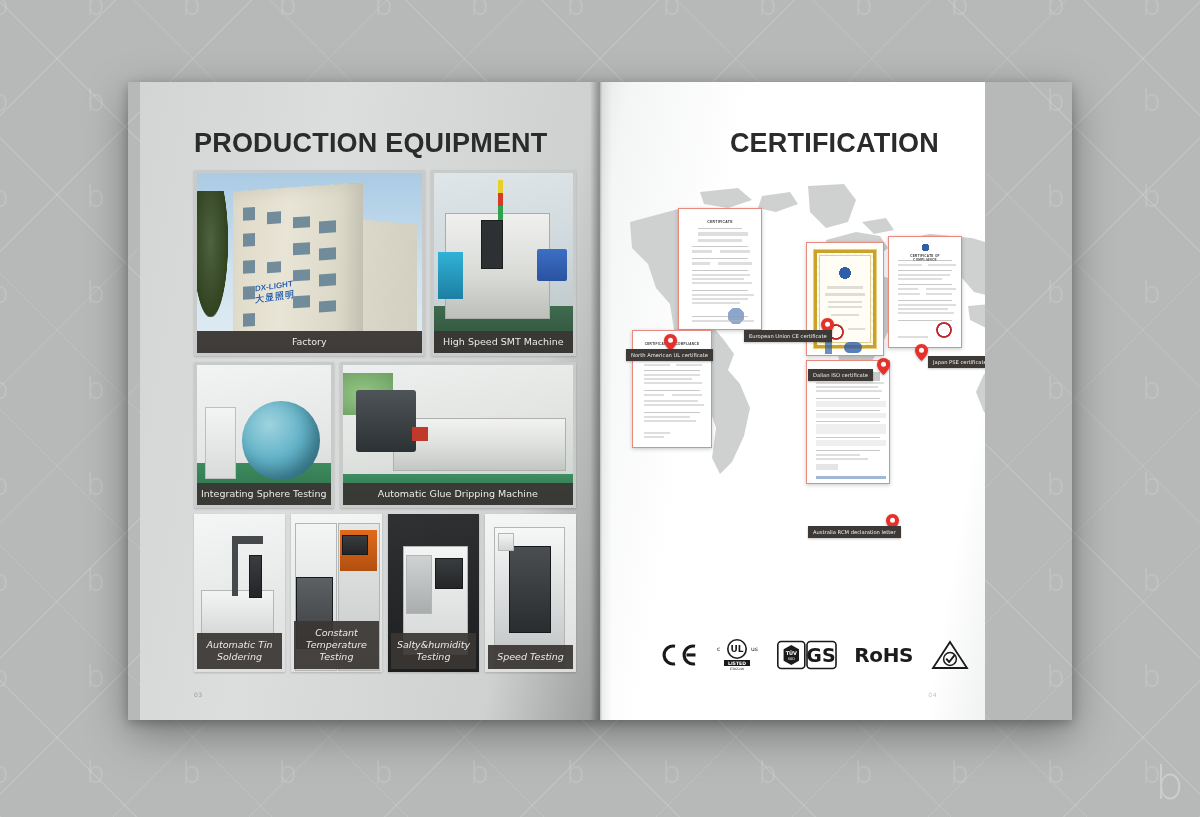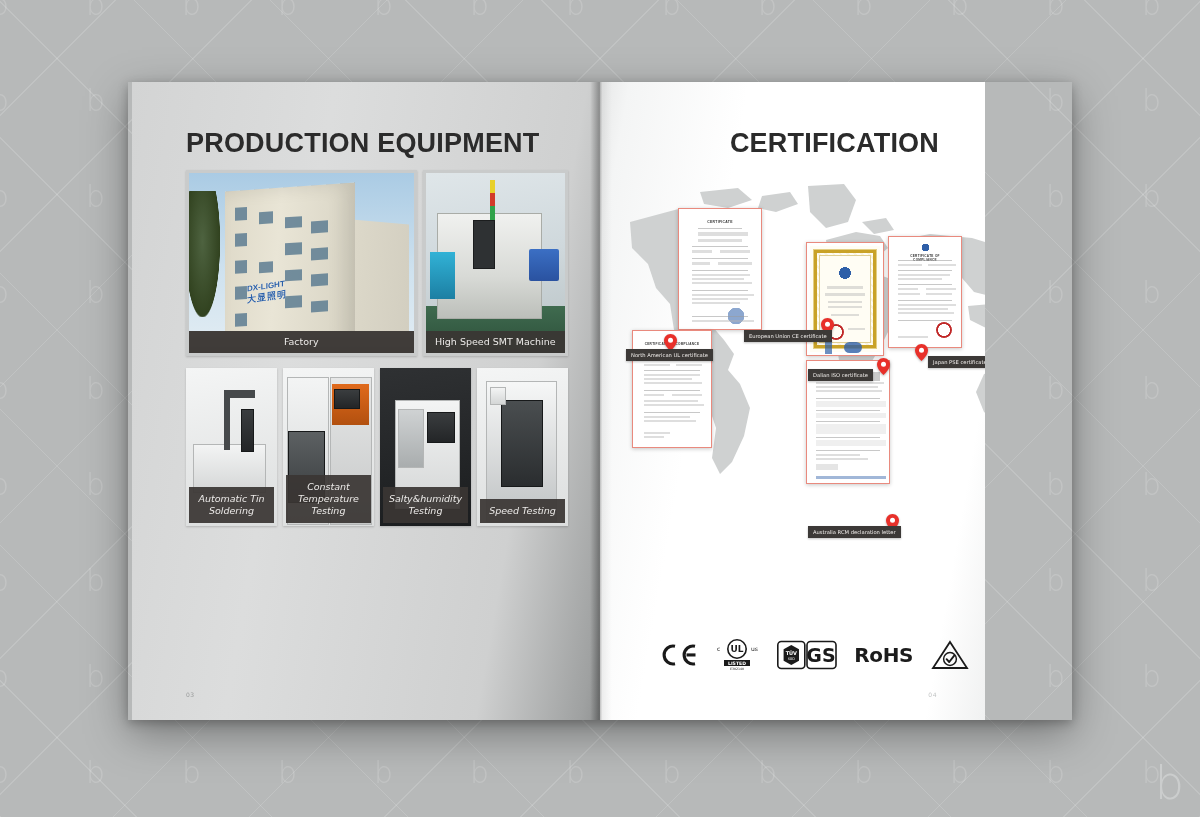--- a/index.html
+++ b/index.html
@@ -37,21 +37,21 @@
   #spread {
     position: absolute;
     left: 128px; top: 82px;
     width: 944px; height: 638px;
     box-shadow: 0 14px 40px rgba(0,0,0,0.35), 0 3px 10px rgba(0,0,0,0.25);
   }
   .page { position: absolute; top: 0; height: 638px; overflow: hidden; }
 
   
   #page-left {
-    left: 4px; width: 472px;
+    left: 12px; width: 472px;
     background: linear-gradient(100deg, #d3d4d4 0%, #dcdddd 35%, #cfd0d0 78%, #9fa1a1 96%, #8e9090 100%);
   }
   
   #page-right {
     left: 472px; width: 385px;
     background: linear-gradient(100deg, #e7e8e8 0%, #f4f5f5 6%, #ffffff 30%, #ffffff 88%, #f0f1f1 100%);
   }
   
   #gutter {
     position: absolute; left: 462px; top: 0; width: 22px; height: 638px;
@@ -431,21 +431,41 @@
               <div class="smt-panel"></div>
               <div class="smt-bin"></div>
               <div class="smt-tower"></div>
             </div>
             <div class="photo-caption">High Speed SMT Machine</div>
           </div>
         </div>
 
         <div class="photo-row">
 
-
+          <div class="photo-card r2a">
+            <div class="photo-img">
+              <div class="sphere-room"></div>
+              <div class="sphere-floor"></div>
+              <div class="sphere-ball"></div>
+              <div class="sphere-cab"></div>
+            </div>
+            <div class="photo-caption">Integrating Sphere Testing</div>
+          </div>
+
+          <div class="photo-card r2b">
+            <div class="photo-img">
+              <div class="glue-room"></div>
+              <div class="glue-green"></div>
+              <div class="glue-floor"></div>
+              <div class="glue-line"></div>
+              <div class="glue-head"></div>
+              <div class="glue-red"></div>
+            </div>
+            <div class="photo-caption">Automatic Glue Dripping Machine</div>
+          </div>
         </div>
 
         <div class="photo-row">
 
           <div class="photo-card r3">
             <div class="photo-img eqp eqp-bg-light">
               <div class="eqp-box" style="left:8%; top:48%; width:78%; height:30%;"></div>
               <div class="eqp-arm" style="left:42%; top:14%; width:6%; height:38%;"></div>
               <div class="eqp-arm" style="left:42%; top:14%; width:34%; height:5%;"></div>
               <div class="eqp-dark-box" style="left:60%; top:26%; width:12%; height:26%;"></div>

